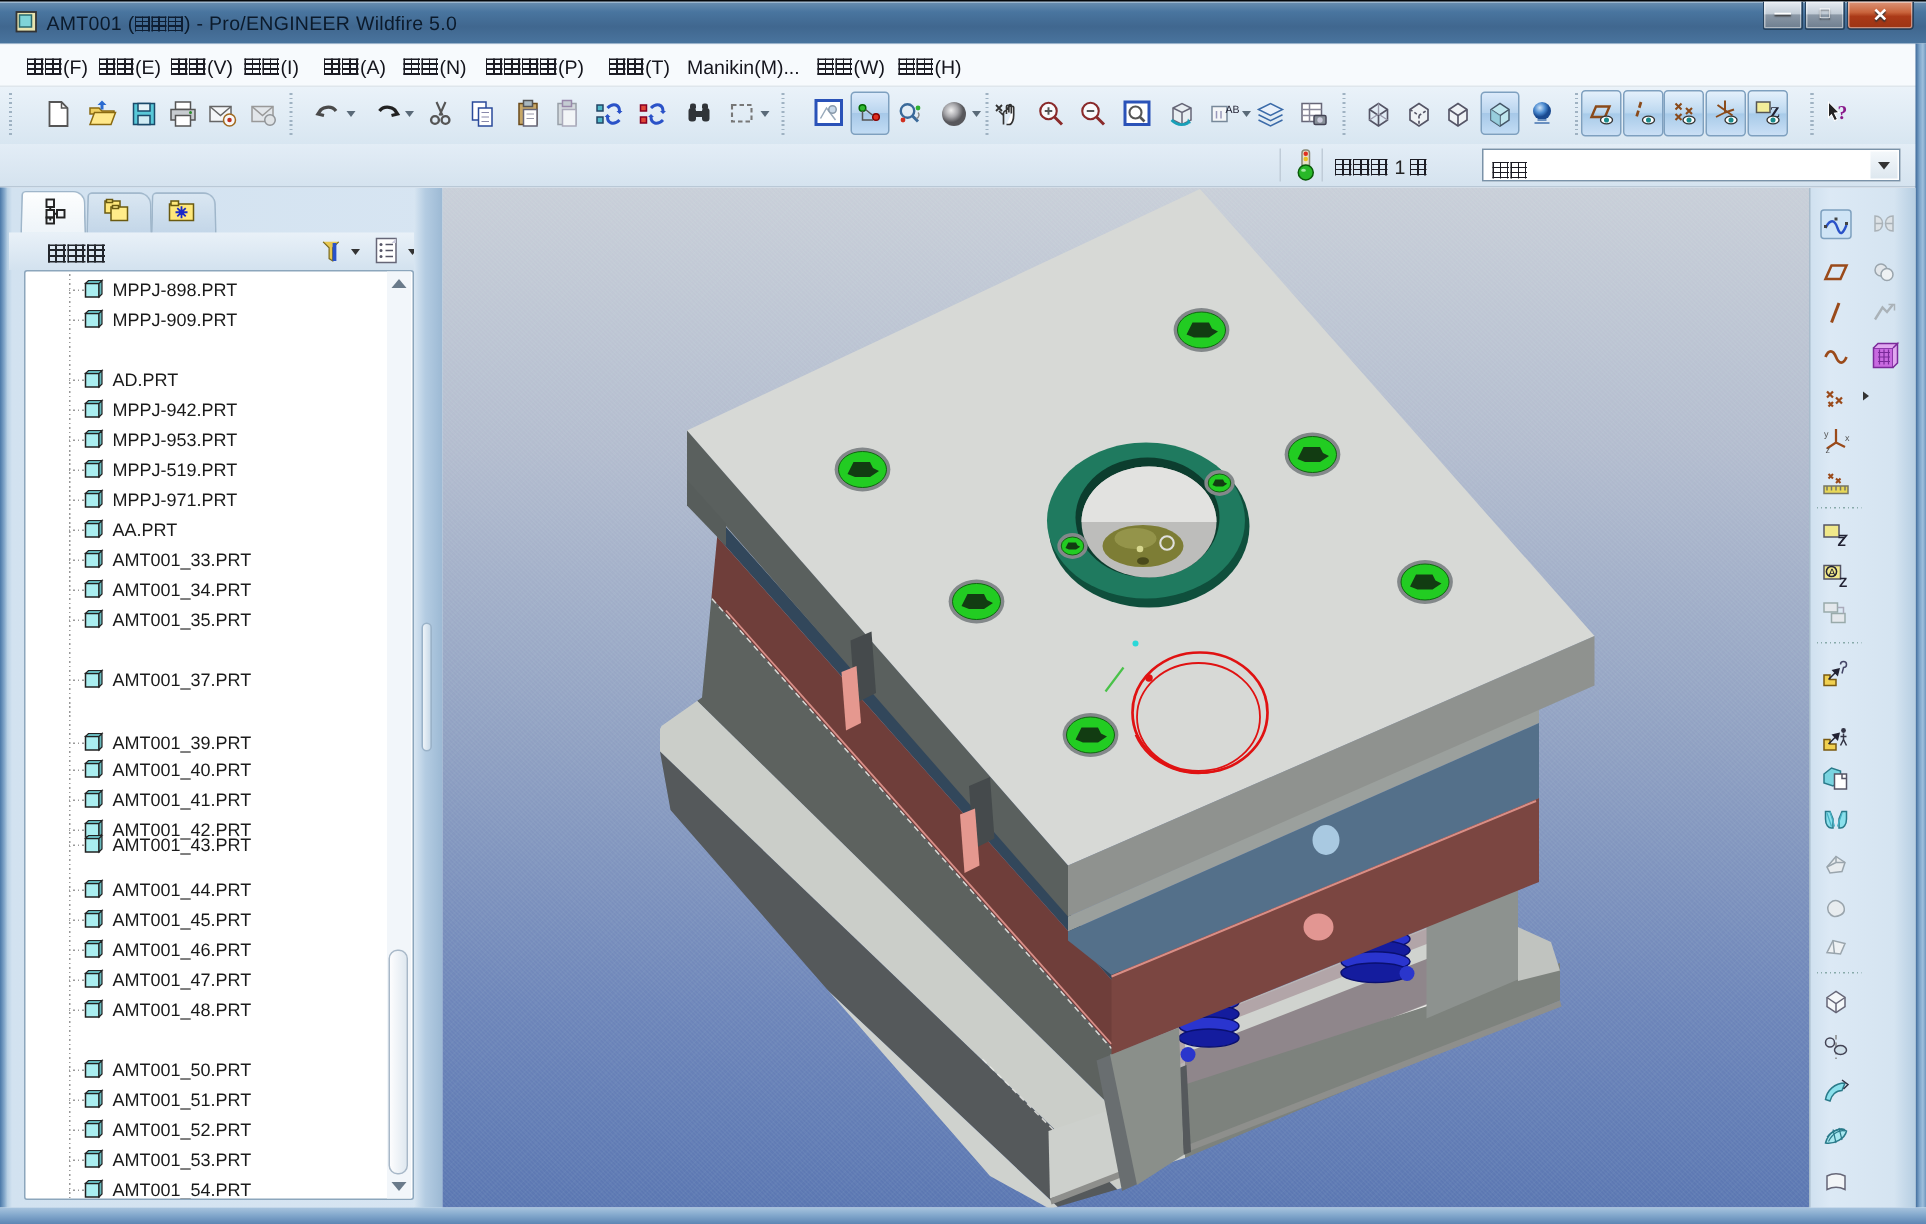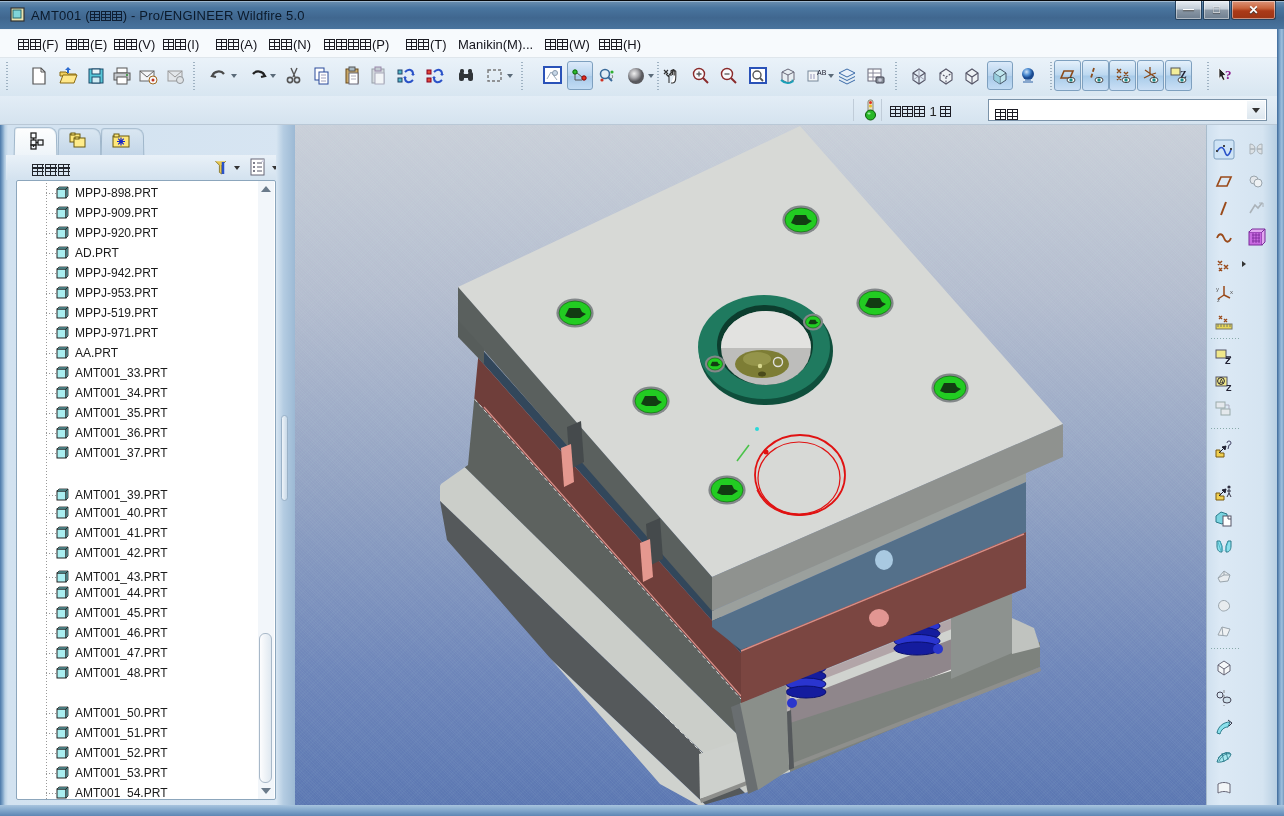--- a/index.html
+++ b/index.html
@@ -479,30 +479,20 @@
 <div class="trow" style="top:22px">
 <div class="abs" style="left:30px;top:10px;width:12px;height:1px;background:repeating-linear-gradient(90deg,#999 0 1px,transparent 1px 3px)"></div>
 <div class="tico">
         <svg width="13" height="13">
           <rect x="1" y="3" width="9" height="9" fill="#aaeef0" stroke="#222" stroke-width="1"></rect>
           <path d="M10 3l2-2v9l-2 2zM1 3l2-2h9l-2 2z" fill="#66b8bc" stroke="#222" stroke-width="0.8"></path>
         </svg>
       </div>
 <div class="ttxt">MPPJ-909.PRT</div>
     </div>
-<div class="trow" style="top:42px">
-<div class="abs" style="left:30px;top:10px;width:12px;height:1px;background:repeating-linear-gradient(90deg,#999 0 1px,transparent 1px 3px)"></div>
-<div class="tico">
-        <svg width="13" height="13">
-          <rect x="1" y="3" width="9" height="9" fill="#aaeef0" stroke="#222" stroke-width="1"></rect>
-          <path d="M10 3l2-2v9l-2 2zM1 3l2-2h9l-2 2z" fill="#66b8bc" stroke="#222" stroke-width="0.8"></path>
-        </svg>
-      </div>
-<div class="ttxt">MPPJ-920.PRT</div>
-    </div>
 <div class="trow" style="top:62px">
 <div class="abs" style="left:30px;top:10px;width:12px;height:1px;background:repeating-linear-gradient(90deg,#999 0 1px,transparent 1px 3px)"></div>
 <div class="tico">
         <svg width="13" height="13">
           <rect x="1" y="3" width="9" height="9" fill="#aaeef0" stroke="#222" stroke-width="1"></rect>
           <path d="M10 3l2-2v9l-2 2zM1 3l2-2h9l-2 2z" fill="#66b8bc" stroke="#222" stroke-width="0.8"></path>
         </svg>
       </div>
 <div class="ttxt">AD.PRT</div>
     </div>
@@ -579,30 +569,20 @@
 <div class="trow" style="top:222px">
 <div class="abs" style="left:30px;top:10px;width:12px;height:1px;background:repeating-linear-gradient(90deg,#999 0 1px,transparent 1px 3px)"></div>
 <div class="tico">
         <svg width="13" height="13">
           <rect x="1" y="3" width="9" height="9" fill="#aaeef0" stroke="#222" stroke-width="1"></rect>
           <path d="M10 3l2-2v9l-2 2zM1 3l2-2h9l-2 2z" fill="#66b8bc" stroke="#222" stroke-width="0.8"></path>
         </svg>
       </div>
 <div class="ttxt">AMT001_35.PRT</div>
     </div>
-<div class="trow" style="top:242px">
-<div class="abs" style="left:30px;top:10px;width:12px;height:1px;background:repeating-linear-gradient(90deg,#999 0 1px,transparent 1px 3px)"></div>
-<div class="tico">
-        <svg width="13" height="13">
-          <rect x="1" y="3" width="9" height="9" fill="#aaeef0" stroke="#222" stroke-width="1"></rect>
-          <path d="M10 3l2-2v9l-2 2zM1 3l2-2h9l-2 2z" fill="#66b8bc" stroke="#222" stroke-width="0.8"></path>
-        </svg>
-      </div>
-<div class="ttxt">AMT001_36.PRT</div>
-    </div>
 <div class="trow" style="top:262px">
 <div class="abs" style="left:30px;top:10px;width:12px;height:1px;background:repeating-linear-gradient(90deg,#999 0 1px,transparent 1px 3px)"></div>
 <div class="tico">
         <svg width="13" height="13">
           <rect x="1" y="3" width="9" height="9" fill="#aaeef0" stroke="#222" stroke-width="1"></rect>
           <path d="M10 3l2-2v9l-2 2zM1 3l2-2h9l-2 2z" fill="#66b8bc" stroke="#222" stroke-width="0.8"></path>
         </svg>
       </div>
 <div class="ttxt">AMT001_37.PRT</div>
     </div>
@@ -639,21 +619,21 @@
 <div class="trow" style="top:362px">
 <div class="abs" style="left:30px;top:10px;width:12px;height:1px;background:repeating-linear-gradient(90deg,#999 0 1px,transparent 1px 3px)"></div>
 <div class="tico">
         <svg width="13" height="13">
           <rect x="1" y="3" width="9" height="9" fill="#aaeef0" stroke="#222" stroke-width="1"></rect>
           <path d="M10 3l2-2v9l-2 2zM1 3l2-2h9l-2 2z" fill="#66b8bc" stroke="#222" stroke-width="0.8"></path>
         </svg>
       </div>
 <div class="ttxt">AMT001_42.PRT</div>
     </div>
-<div class="trow" style="top:386px">
+<div class="trow" style="top:372px">
 <div class="abs" style="left:30px;top:10px;width:12px;height:1px;background:repeating-linear-gradient(90deg,#999 0 1px,transparent 1px 3px)"></div>
 <div class="tico">
         <svg width="13" height="13">
           <rect x="1" y="3" width="9" height="9" fill="#aaeef0" stroke="#222" stroke-width="1"></rect>
           <path d="M10 3l2-2v9l-2 2zM1 3l2-2h9l-2 2z" fill="#66b8bc" stroke="#222" stroke-width="0.8"></path>
         </svg>
       </div>
 <div class="ttxt">AMT001_43.PRT</div>
     </div>
 <div class="trow" style="top:402px">

